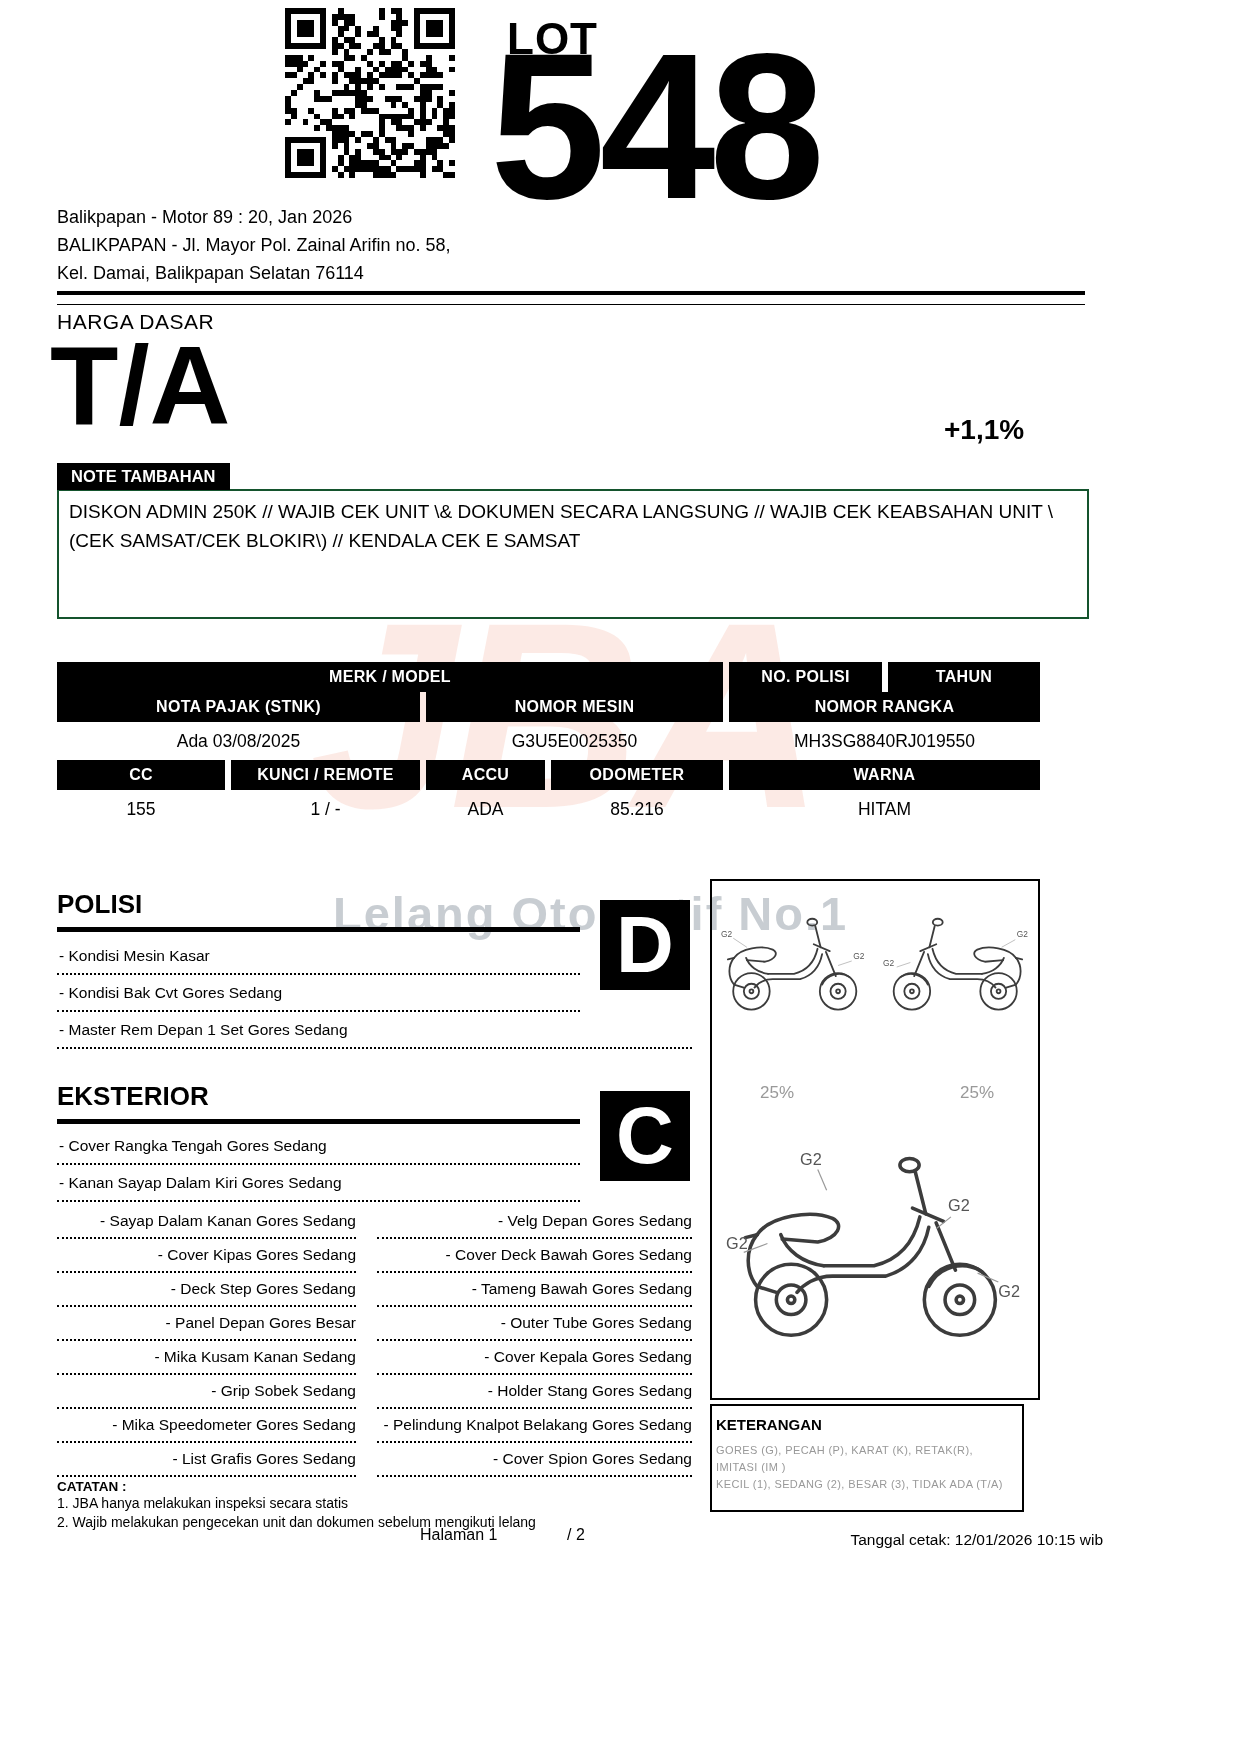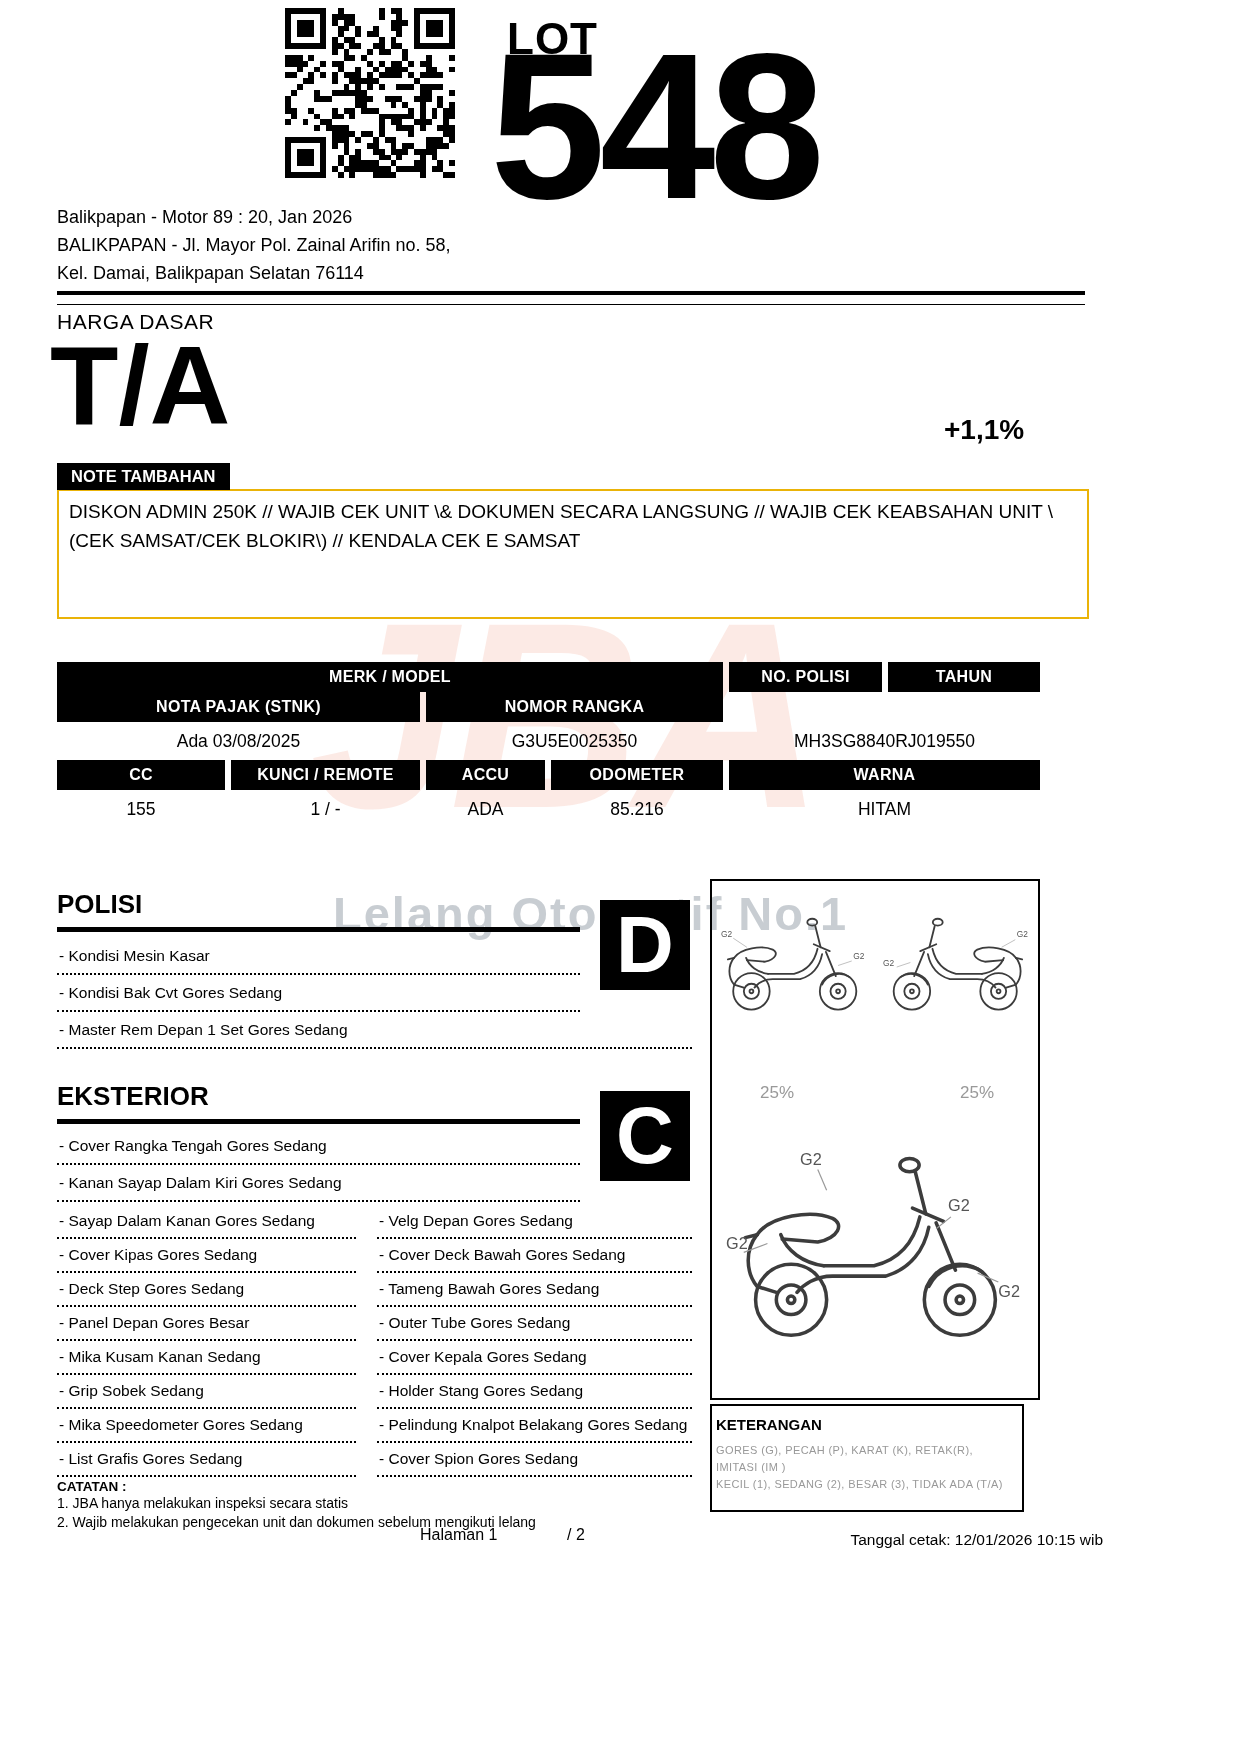--- a/index.html
+++ b/index.html
@@ -18,21 +18,21 @@
   .lot-number{position:absolute;left:490px;top:22px;font-size:208px;font-weight:bold;line-height:1;letter-spacing:-6px;z-index:1;}
   .addr{position:absolute;left:57px;top:203px;font-size:18px;line-height:28px;z-index:1;}
   .rule{position:absolute;left:57px;top:291px;width:1028px;height:9px;border-top:4px solid #000;border-bottom:1.5px solid #000;z-index:1;}
 
   .harga-label{position:absolute;left:57px;top:310px;font-size:21px;letter-spacing:.5px;z-index:1;}
   .price-value{position:absolute;left:50px;top:330px;font-size:112px;font-weight:bold;line-height:1;z-index:1;}
   .increment{position:absolute;left:944px;top:414px;font-size:28px;font-weight:bold;z-index:1;}
 
   .note-label{position:absolute;left:57px;top:463px;background:#000;color:#fff;font-size:16.5px;font-weight:bold;
               padding:4px 14px;z-index:2;}
-  .note-box{position:absolute;left:57px;top:489px;width:1008px;height:114px;border:2px solid #eab308;
+  .note-box{position:absolute;left:57px;top:489px;width:1008px;height:114px;border:2px solid #14532d;
             padding:6px 10px;font-size:19px;line-height:29px;z-index:1;background:transparent;}
 
   
   .spec{position:absolute;left:57px;top:662px;width:983px;z-index:1;}
   .grid{display:grid;column-gap:6px;}
   .g1{grid-template-columns:666px 153px 152px;border-radius:13px;}
   .g2{grid-template-columns:363px 297px 311px;}
   .g3{grid-template-columns:168px 189px 119px 172px 311px;}
   .hcell{background:#000;color:#fff;font-weight:bold;font-size:16px;height:30px;
          display:flex;align-items:center;justify-content:center;letter-spacing:.3px;}
@@ -40,21 +40,21 @@
 
   
   .sec-title{position:absolute;font-size:26px;font-weight:bold;z-index:1;}
   .sec-rule{position:absolute;left:57px;width:523px;height:5px;background:#000;z-index:1;}
   .grade{position:absolute;left:600px;width:90px;height:90px;background:#000;color:#fff;
          display:flex;align-items:center;justify-content:center;font-size:80px;font-weight:bold;z-index:2;}
   .items{position:absolute;left:57px;z-index:1;}
   .item{font-size:15.5px;line-height:19px;padding:0 0 8px 2px;border-bottom:2px dotted #000;margin-bottom:8px;}
   .w-523{width:521px;}
   .w-635{width:633px;}
-  .ext-col{position:absolute;z-index:1;}
+  .ext-col{position:absolute;z-index:1;text-align:right;}
   .ext-col .item{padding-bottom:7px;margin-bottom:7px;line-height:18px;}
 
   
   .diagram-box{position:absolute;left:710px;top:879px;width:326px;height:517px;border:2px solid #000;z-index:1;}
   .keterangan-box{position:absolute;left:710px;top:1404px;width:302px;height:84px;border:2px solid #000;
                   padding:10px 4px;z-index:1;background:#fff;}
   .ket-title{font-size:15px;font-weight:bold;margin-bottom:9px;}
   .ket-text{font-size:11px;line-height:17px;color:#999;letter-spacing:.4px;}
   .scooter-a{position:absolute;left:6px;top:28px;width:152px;height:110px;}
   .scooter-b{position:absolute;left:168px;top:28px;width:152px;height:110px;}
@@ -522,20 +522,21 @@
   </div>
 
   <div class="spec">
     <div class="grid g1">
       <div class="hcell">MERK / MODEL</div>
       <div class="hcell">NO. POLISI</div>
       <div class="hcell">TAHUN</div>
     </div>
     <div class="grid g2">
       <div class="hcell">NOTA PAJAK (STNK)</div>
+      <div class="hcell">NOMOR MESIN</div>
       <div class="hcell">NOMOR RANGKA</div>
     </div>
     <div class="grid g2">
       <div class="vcell">Ada 03/08/2025</div>
       <div class="vcell">G3U5E0025350</div>
       <div class="vcell">MH3SG8840RJ019550</div>
     </div>
     <div class="grid g3">
       <div class="hcell">CC</div>
       <div class="hcell">KUNCI / REMOTE</div>

